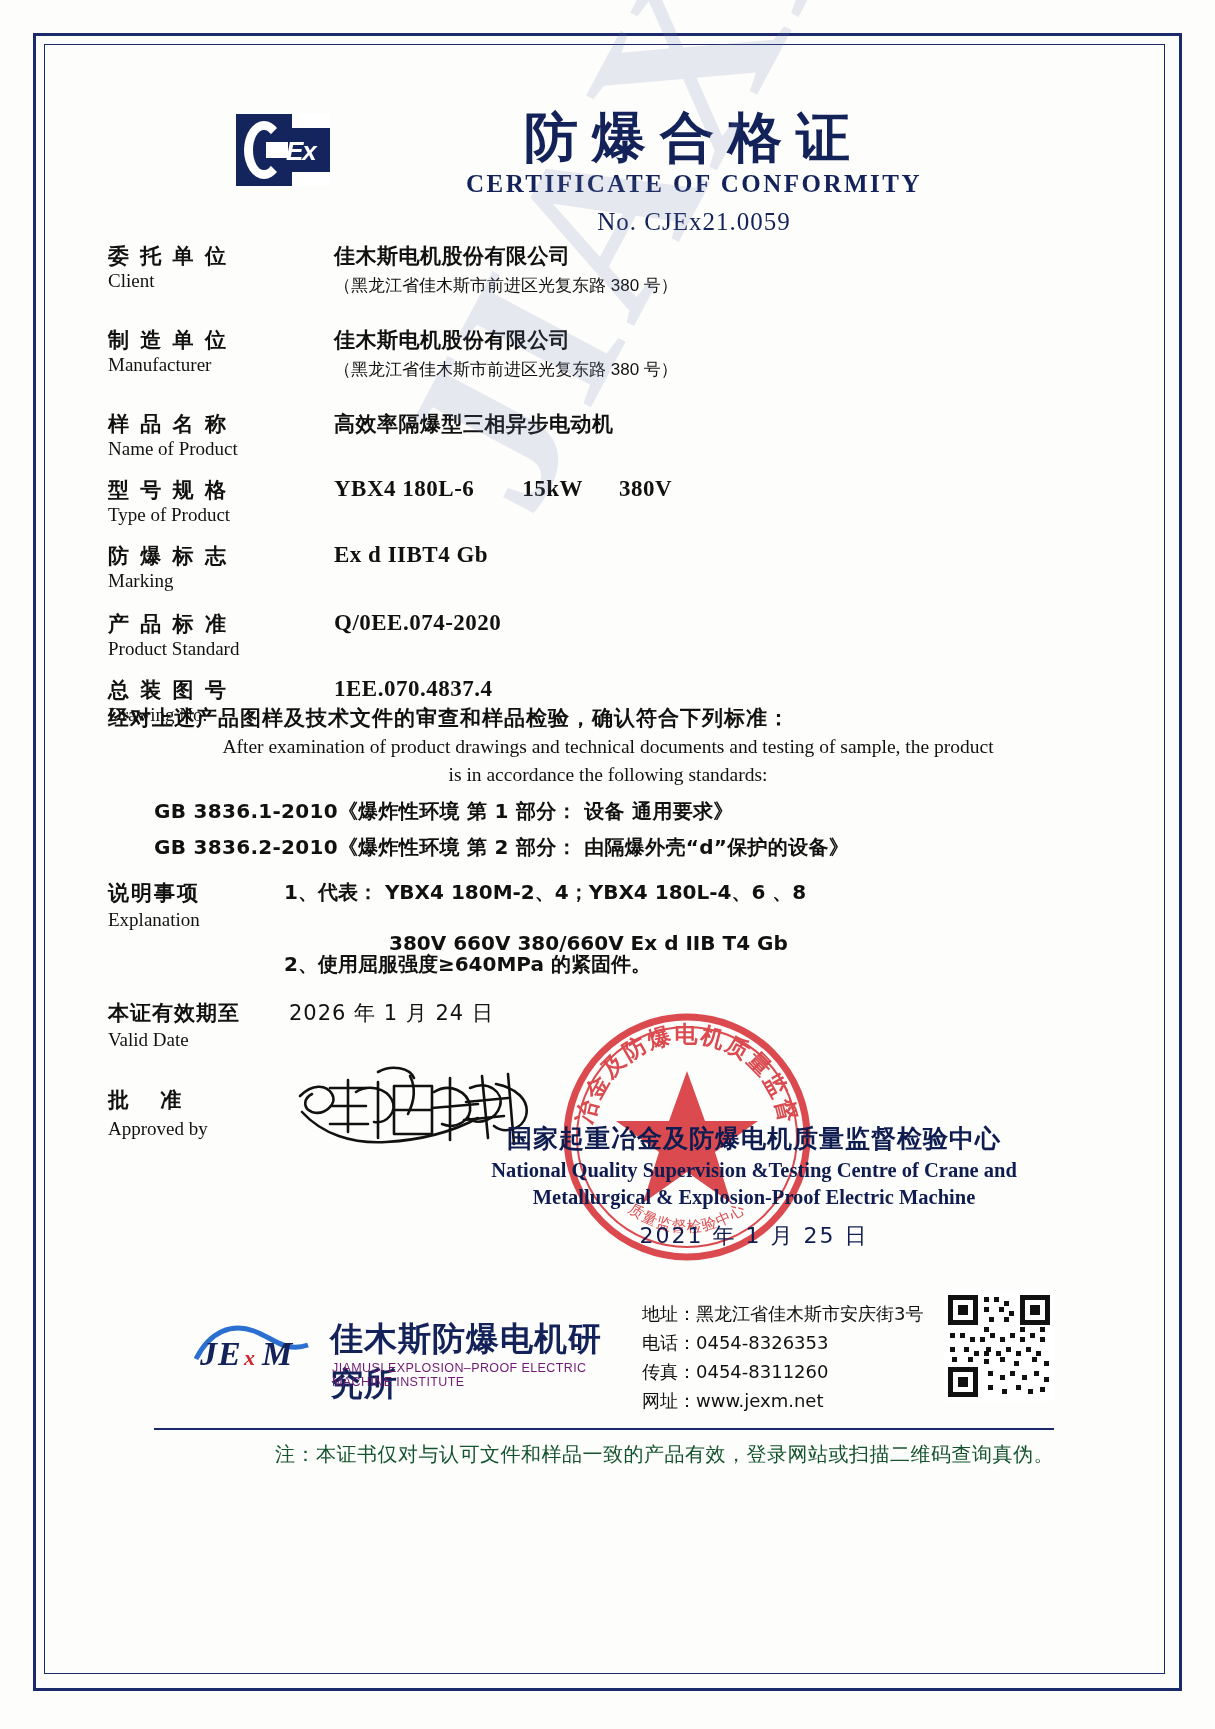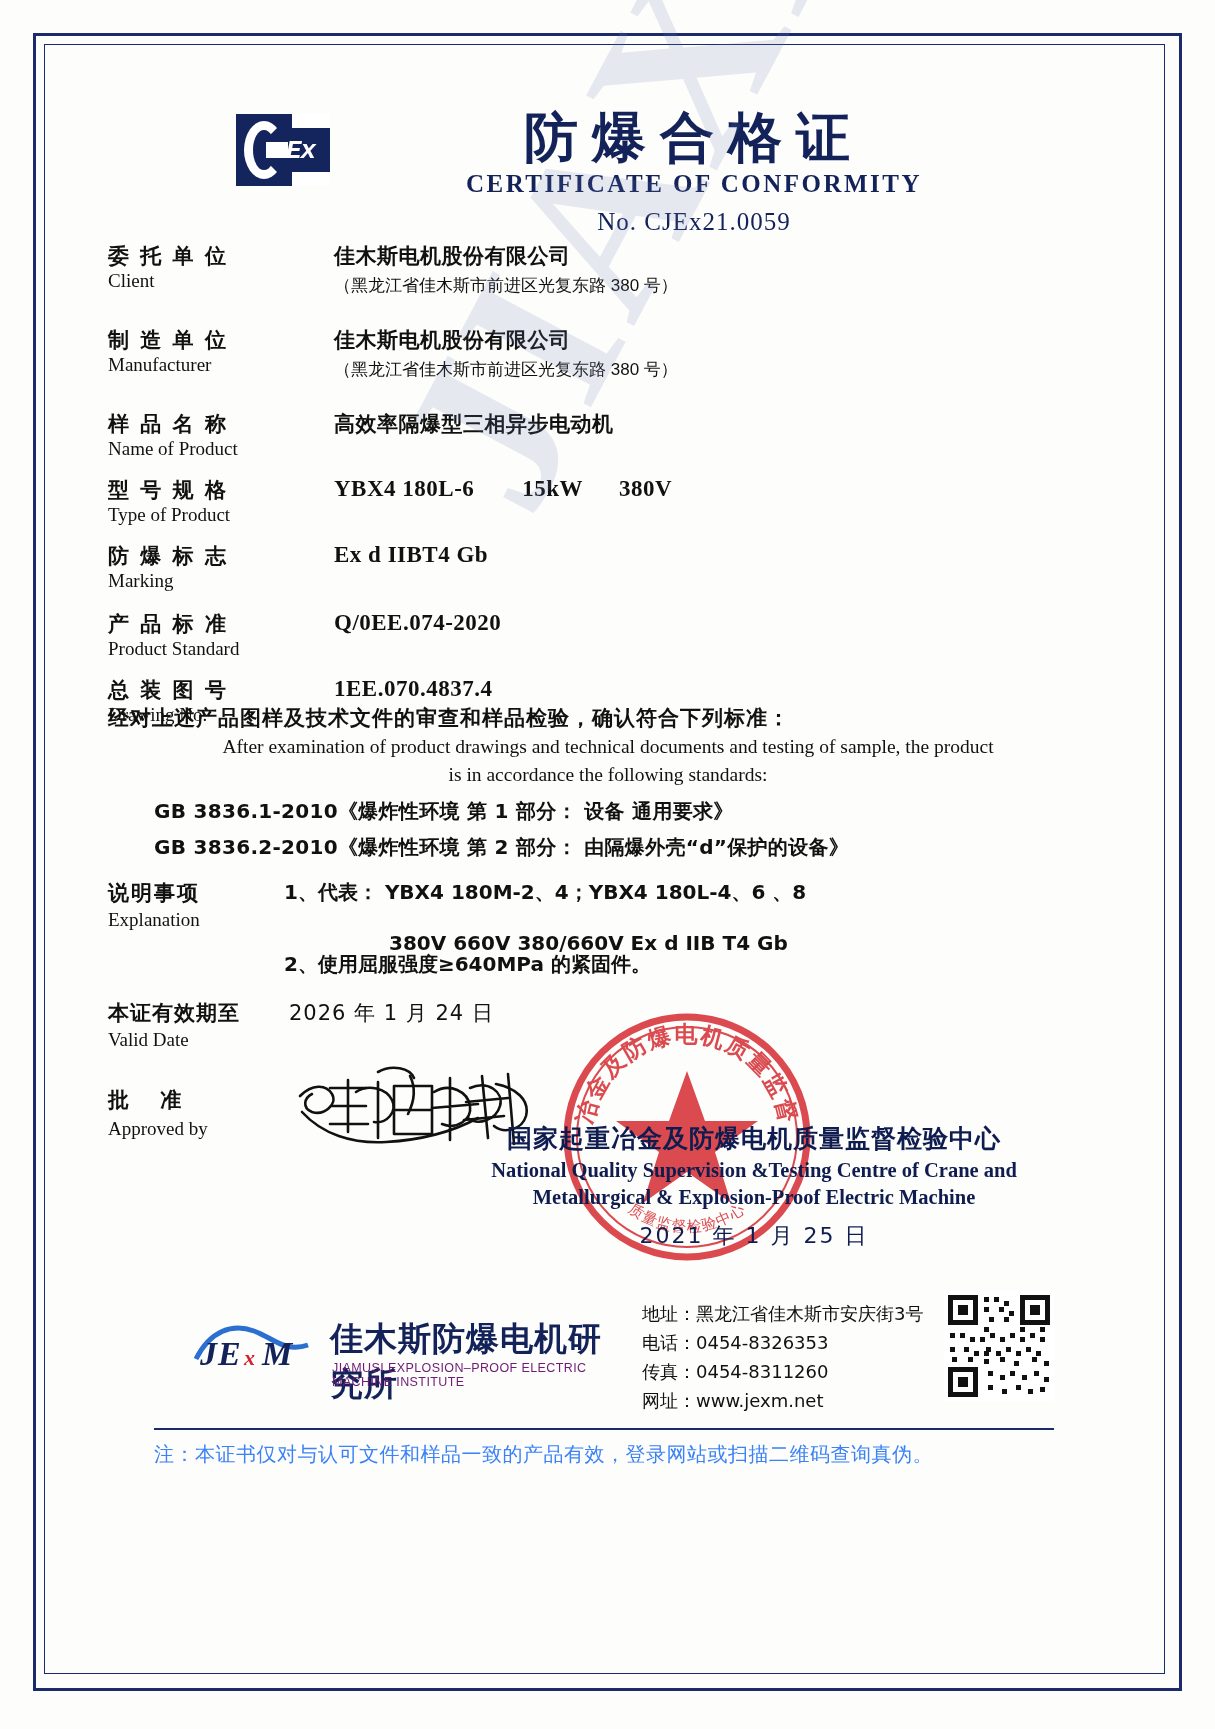--- a/index.html
+++ b/index.html
@@ -98,21 +98,21 @@
   .ex-logo .c-bar {
     position: absolute;
     left: 30px; top: 28px;
     width: 22px; height: 16px;
     background: #ffffff;
   }
   .ex-logo .ex-text {
     position: absolute;
     left: 50px; top: 22px;
     color: #ffffff;
-    font-family: Liberation Mono, monospace;
+    font-family: Liberation Sans, sans-serif;
     font-weight: bold;
     font-size: 26px;
     font-style: italic;
     letter-spacing: -1px;
   }
   .ex-logo .tail {
     position: absolute;
     left: 56px;
     top: 0px;
     width: 38px;
@@ -476,24 +476,24 @@
     top: 139px;
     width: 900px;
     height: 2px;
     background: #1b2a6b;
   }
   .note {
     position: absolute;
     left: 110px;
     top: 152px;
     width: 900px;
-    text-align: left;
+    text-align: right;
     font-family: "DejaVu Sans", sans-serif;
     font-size: 20px;
-    color: #3b82f6;
+    color: #14532d;
     letter-spacing: 0.5px;
   }
 </style>
 </head>
 <body>
 
 <div class="page">
   <div class="border-outer"></div>
   <div class="border-inner"></div>
 

